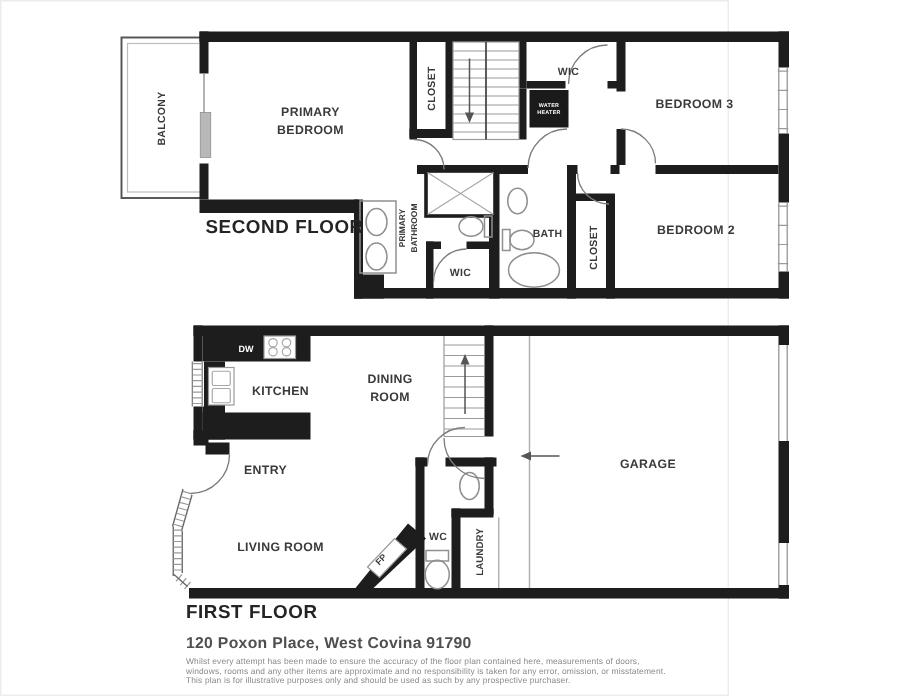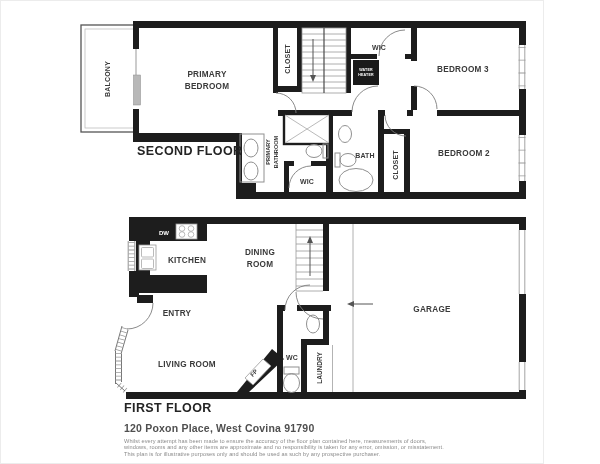--- a/index.html
+++ b/index.html
@@ -1,17 +1,17 @@
 <!DOCTYPE html>
 <html><head>
 <meta charset="utf-8">
 <style>
   html,body{margin:0;padding:0;background:#fff;}
   .canvas{
-    position:relative;width:544px;height:464px;background:#ffffff;
+    position:relative;width:486px;height:464px;background:#ffffff;
     border:1px solid #ececec;box-sizing:border-box;
     font-family:"Liberation Sans", sans-serif;
   }
   svg text{
     font-family:"Liberation Sans", sans-serif;
     fill:#3a3a3a;font-weight:bold;
   }
   .room-lbl{font-size:8.2px;letter-spacing:.25px;}
   .small-lbl{font-size:7px;letter-spacing:.2px;}
   .vh-lbl{font-size:3.6px;fill:#ffffff;letter-spacing:.2px;}

